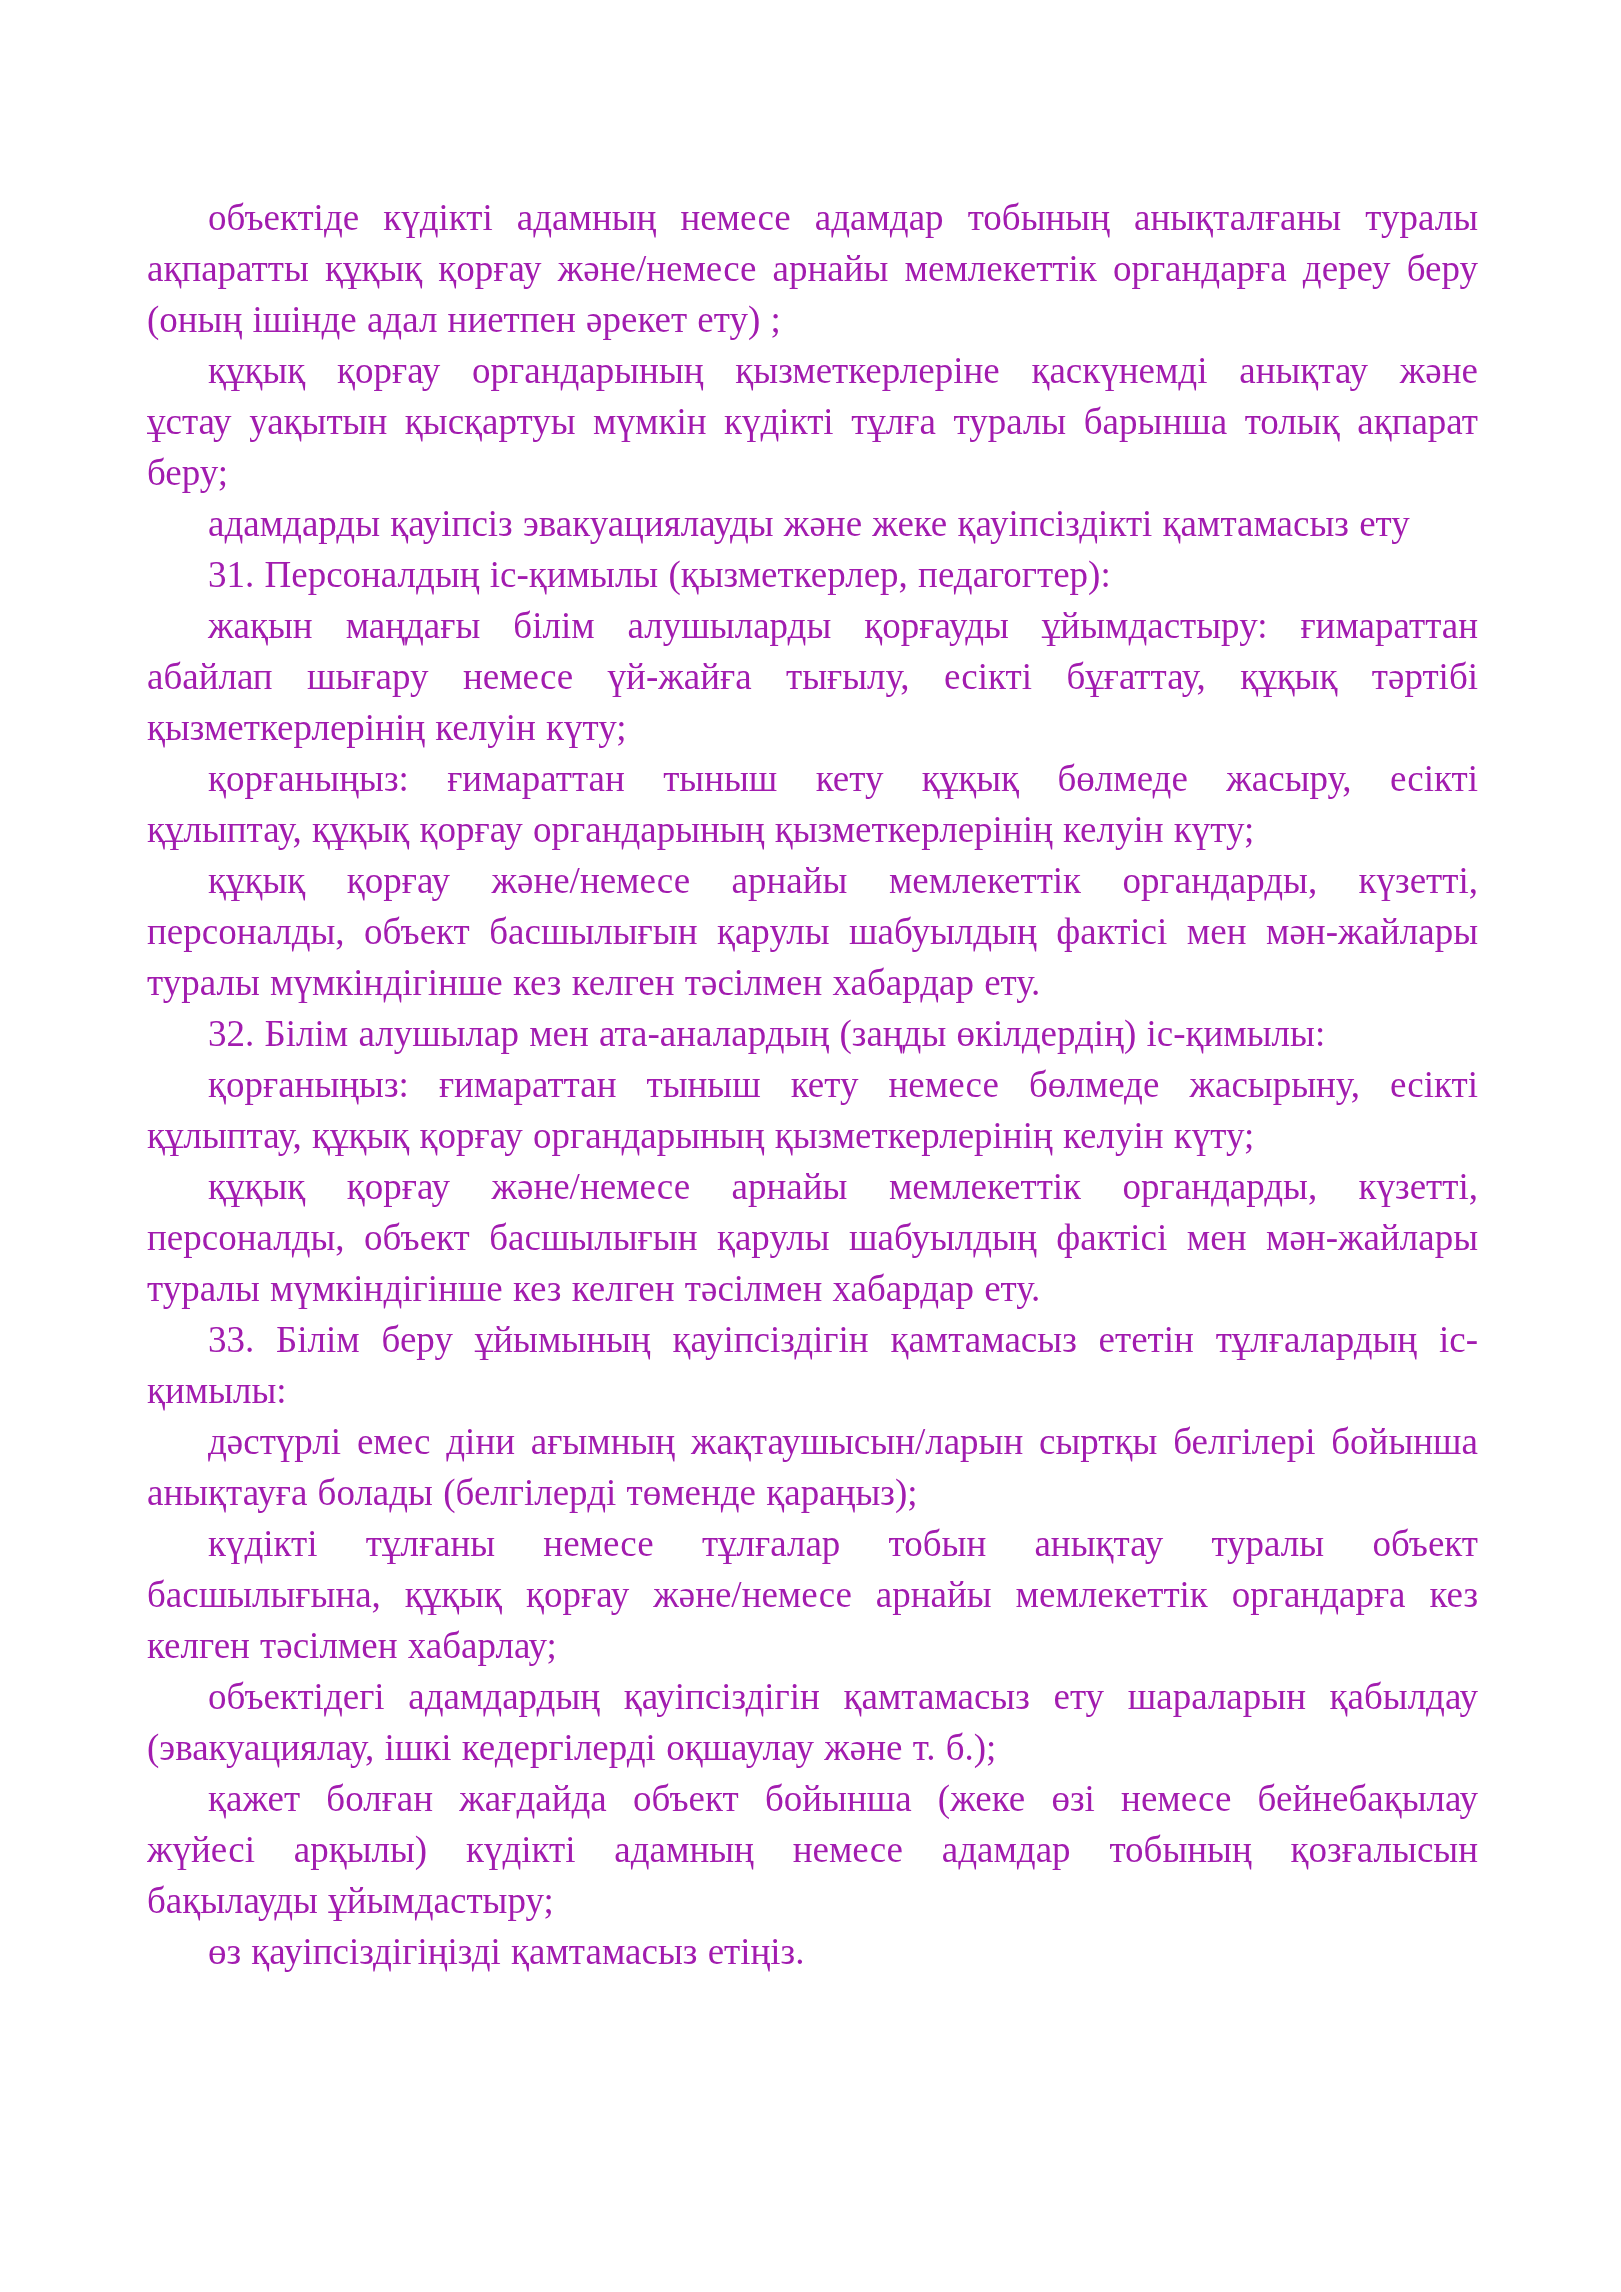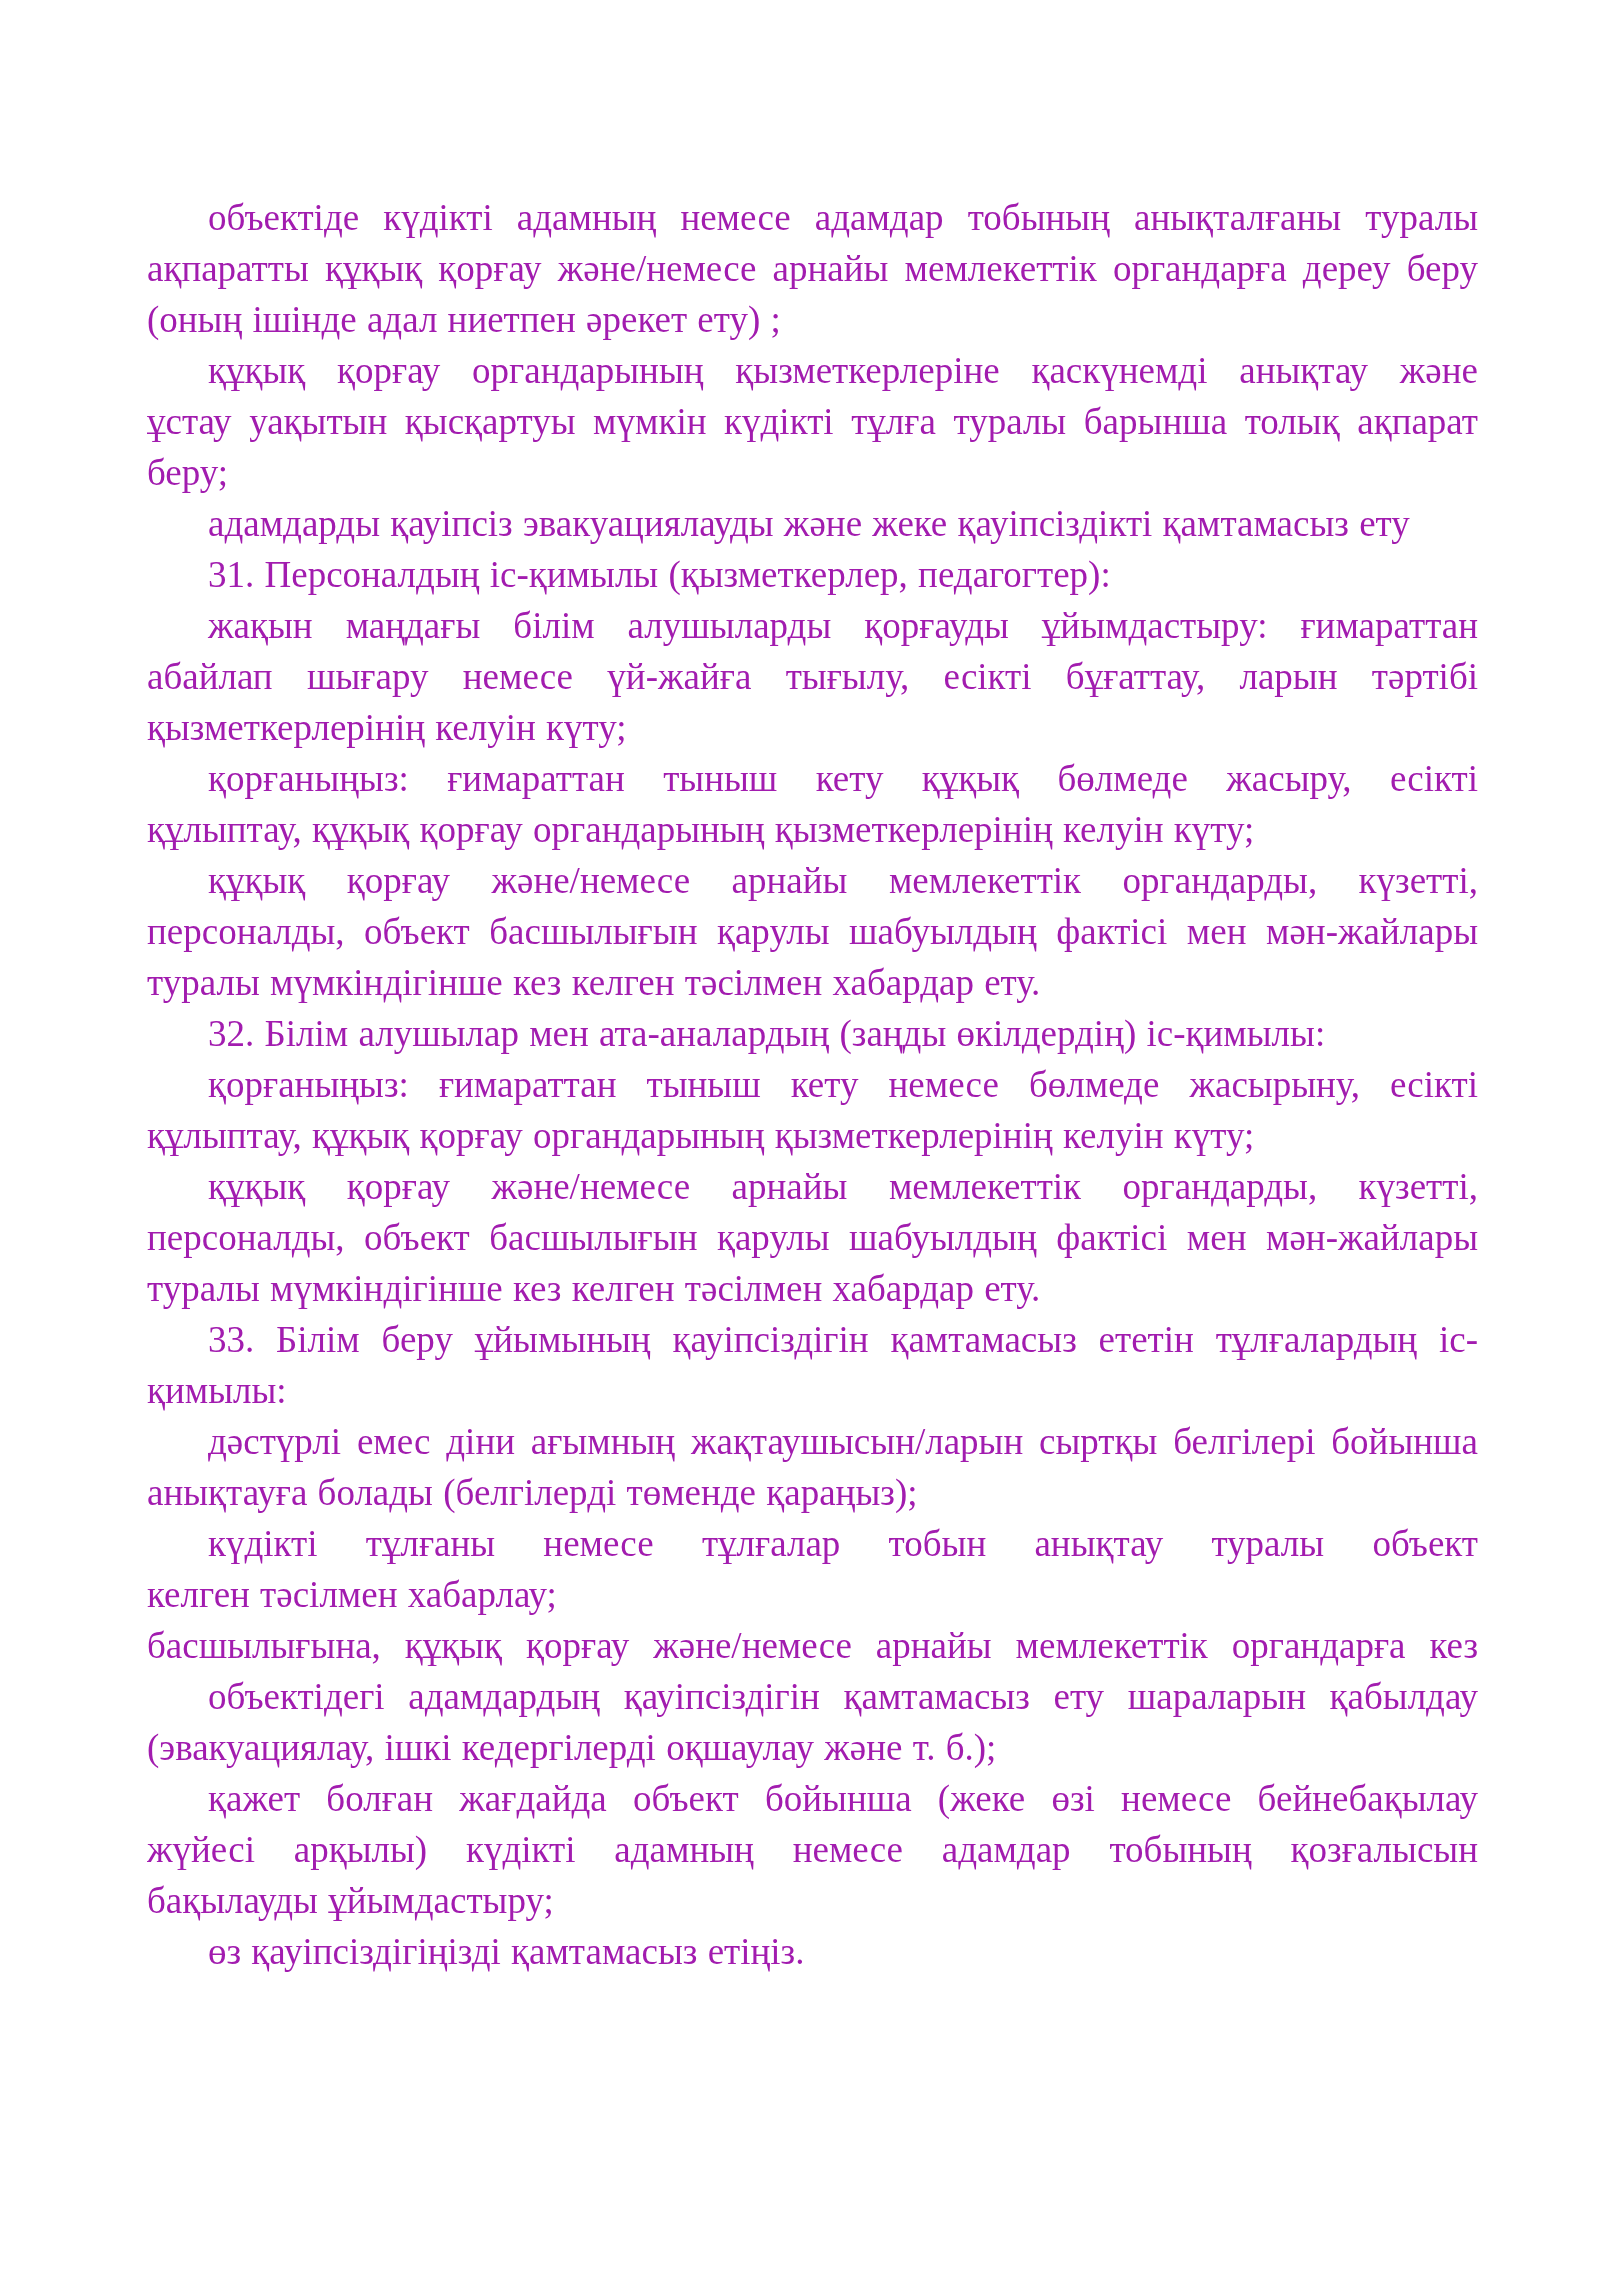--- a/index.html
+++ b/index.html
@@ -60,21 +60,21 @@
         <div class="line last">беру;</div>
       </div>
       <div class="para">
         <div class="line first last">адамдарды қауіпсіз эвакуациялауды және жеке қауіпсіздікті қамтамасыз ету</div>
       </div>
       <div class="para">
         <div class="line first last">31. Персоналдың іс-қимылы (қызметкерлер, педагогтер):</div>
       </div>
       <div class="para">
         <div class="line first">жақын маңдағы білім алушыларды қорғауды ұйымдастыру: ғимараттан</div>
-        <div class="line">абайлап шығару немесе үй-жайға тығылу, есікті бұғаттау, ларын тәртібі</div>
+        <div class="line">абайлап шығару немесе үй-жайға тығылу, есікті бұғаттау, құқық тәртібі</div>
         <div class="line last">қызметкерлерінің келуін күту;</div>
       </div>
       <div class="para">
         <div class="line first">қорғаныңыз: ғимараттан тыныш кету құқық бөлмеде жасыру, есікті</div>
         <div class="line last">құлыптау, құқық қорғау органдарының қызметкерлерінің келуін күту;</div>
       </div>
       <div class="para">
         <div class="line first">құқық қорғау және/немесе арнайы мемлекеттік органдарды, күзетті,</div>
         <div class="line">персоналды, объект басшылығын қарулы шабуылдың фактісі мен мән-жайлары</div>
         <div class="line last">туралы мүмкіндігінше кез келген тәсілмен хабардар ету.</div>
@@ -94,22 +94,22 @@
       <div class="para">
         <div class="line first">33. Білім беру ұйымының қауіпсіздігін қамтамасыз ететін тұлғалардың  іс-</div>
         <div class="line last">қимылы:</div>
       </div>
       <div class="para">
         <div class="line first">дәстүрлі емес діни ағымның жақтаушысын/ларын сыртқы белгілері бойынша</div>
         <div class="line last">анықтауға болады (белгілерді төменде қараңыз);</div>
       </div>
       <div class="para">
         <div class="line first">күдікті тұлғаны немесе тұлғалар тобын анықтау туралы объект</div>
+        <div class="line">басшылығына, құқық қорғау және/немесе арнайы мемлекеттік органдарға кез</div>
         <div class="line last">келген тәсілмен хабарлау;</div>
-        <div class="line">басшылығына, құқық қорғау және/немесе арнайы мемлекеттік органдарға кез</div>
       </div>
       <div class="para">
         <div class="line first">объектідегі адамдардың қауіпсіздігін қамтамасыз ету шараларын қабылдау</div>
         <div class="line last">(эвакуациялау, ішкі кедергілерді оқшаулау және т. б.);</div>
       </div>
       <div class="para">
         <div class="line first">қажет болған жағдайда объект бойынша (жеке өзі немесе бейнебақылау</div>
         <div class="line">жүйесі арқылы) күдікті адамның немесе адамдар тобының қозғалысын</div>
         <div class="line last">бақылауды ұйымдастыру;</div>
       </div>

